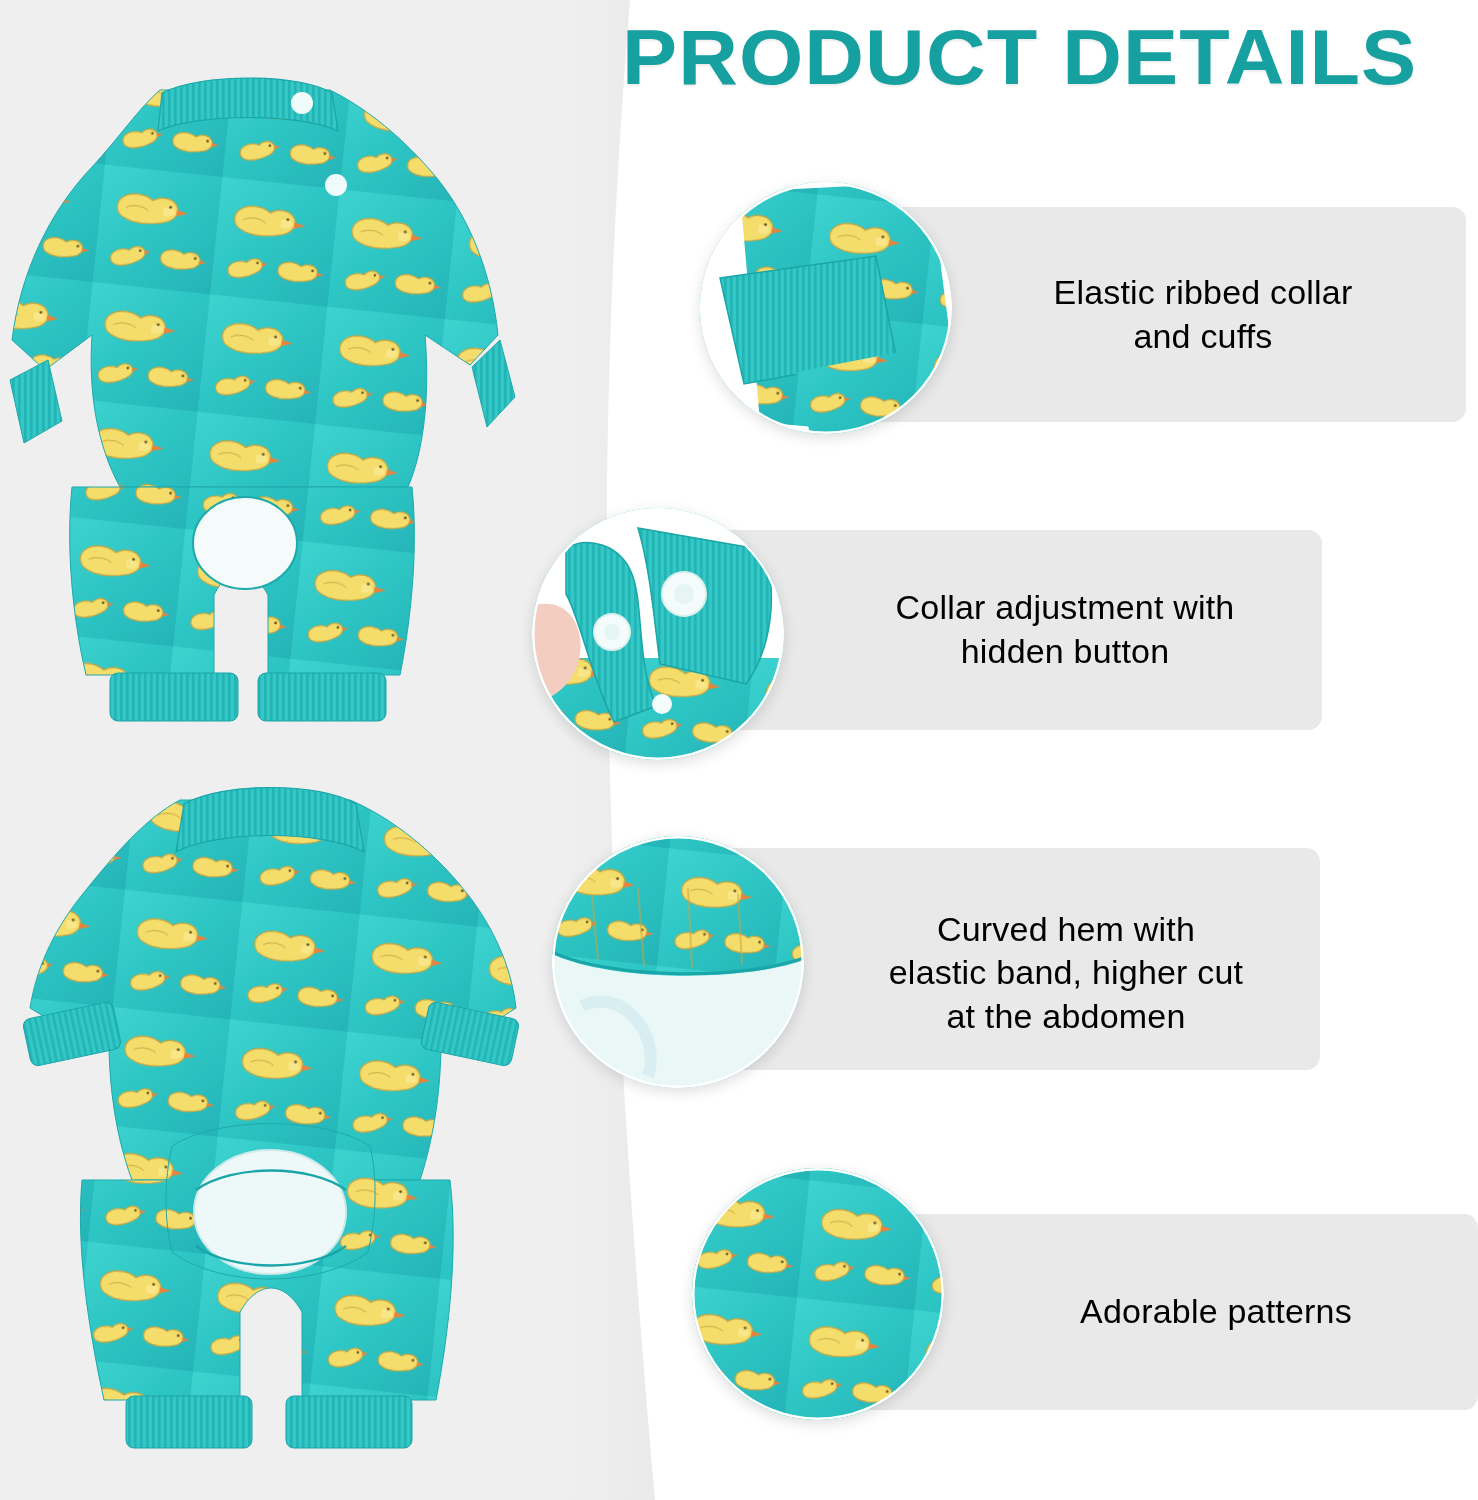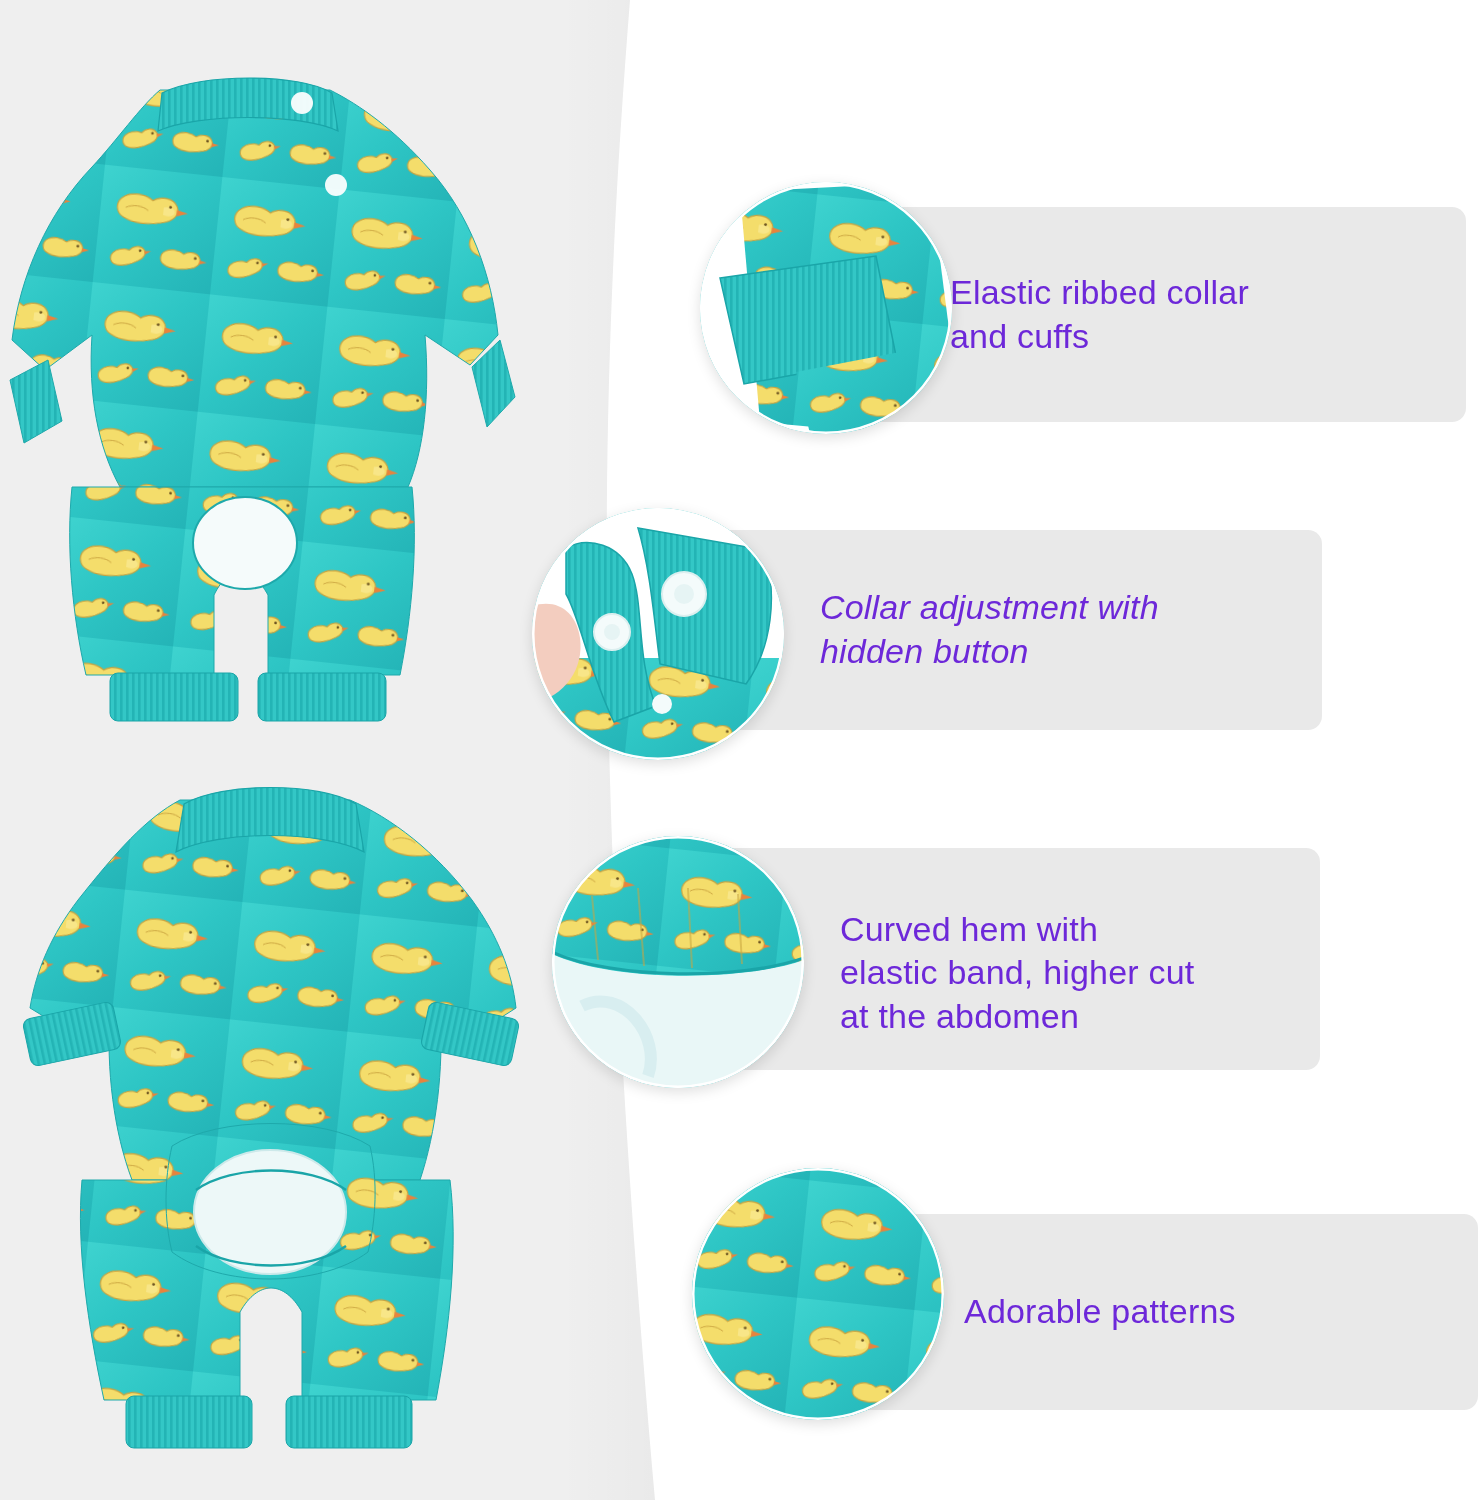--- a/index.html
+++ b/index.html
@@ -45,23 +45,23 @@
   
   .feature{position:absolute;}
   .band{
     position:absolute;
     background:#e9e9e9;
     border-radius:14px;
     display:flex;align-items:center;
   }
   .band-text{
     font-size:34px;
-    color:#6d28d9;
+    color:#000000;
     line-height:1.28;
-    text-align:left;
+    text-align:center;
     width:100%;
     white-space:pre-line;
     letter-spacing:0.2px;
   }
   .circle{
     position:absolute;
     border-radius:50%;
     overflow:hidden;
     box-shadow:0 4px 14px rgba(0,0,0,0.13);
     background:#2ec7c7;
@@ -164,20 +164,23 @@
                C300 528 200 528 152 492 C144 460 144 420 152 386 Z" fill="url(#duckpat)" stroke="#1ea9ab" stroke-width="1"></path>
       <ellipse cx="250" cy="452" rx="76" ry="62" fill="#edf8f8" stroke="#cde9ea" stroke-width="2"></ellipse>
       <path d="M176 430 C212 404 290 404 326 430" fill="none" stroke="#1aa5a8" stroke-width="2.4"></path>
       <path d="M176 486 C212 512 290 512 326 486" fill="none" stroke="#1aa5a8" stroke-width="2.4"></path>
 
       <rect x="106" y="636" width="126" height="52" rx="8" fill="url(#ribp)" stroke="#1aa5a8" stroke-width="1"></rect>
       <rect x="266" y="636" width="126" height="52" rx="8" fill="url(#ribp)" stroke="#1aa5a8" stroke-width="1"></rect>
     </svg>
   </div>
 
+  <div class="title">
+    <span>PRODUCT DETAILS</span>
+  </div>
 
   <div class="feature">
     <div class="band" style="left:780px;top:207px;width:686px;height:215px;">
       <div class="band-text" style="padding-left:170px;padding-right:10px;">Elastic ribbed collar
 and cuffs</div>
     </div>
     <div class="circle" style="left:700px;top:182px;width:252px;height:252px;">
       <svg viewBox="0 0 252 252" width="252" height="252">
         <defs>
           <clipPath id="c1">
@@ -189,21 +192,21 @@
           <path d="M40 10 L230 0 L252 170 L190 252 L60 240 Z" fill="url(#duckpat)"></path>
           <path d="M20 96 L176 74 L196 174 L44 202 Z" fill="url(#ribp)" stroke="#1aa5a8" stroke-width="1.5"></path>
           <path d="M96 190 L200 170 L210 252 L110 252 Z" fill="url(#duckpat)"></path>
         </g>
         <circle cx="126" cy="126" r="125" fill="none" stroke="#ffffff" stroke-width="3"></circle>
       </svg>
     </div>
   </div>
 
   <div class="feature">
-    <div class="band" style="left:620px;top:530px;width:702px;height:200px;font-style:italic;">
+    <div class="band" style="left:620px;top:530px;width:702px;height:200px;">
       <div class="band-text" style="padding-left:200px;padding-right:12px;">Collar adjustment with
 hidden button</div>
     </div>
     <div class="circle" style="left:532px;top:508px;width:252px;height:252px;">
       <svg viewBox="0 0 252 252" width="252" height="252">
         <defs>
             <clipPath id="c2">
               <circle cx="126" cy="126" r="126"></circle>
             </clipPath>
           </defs>

